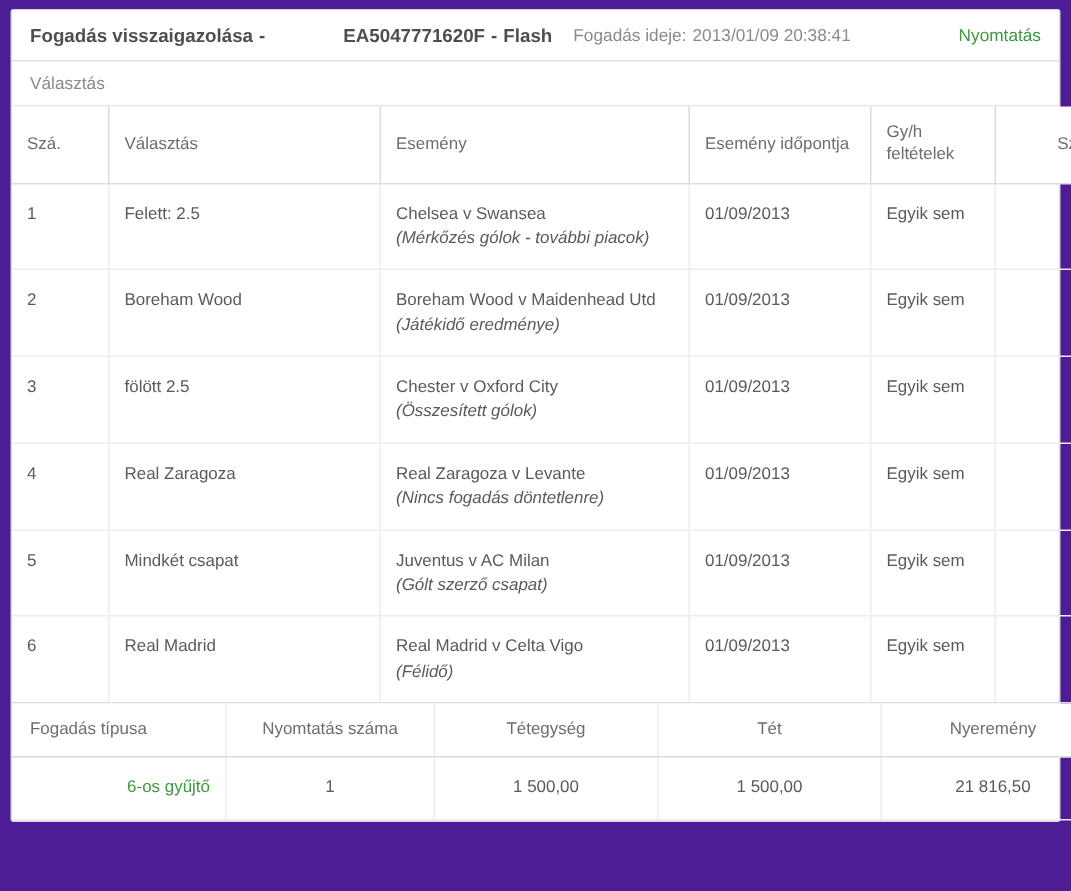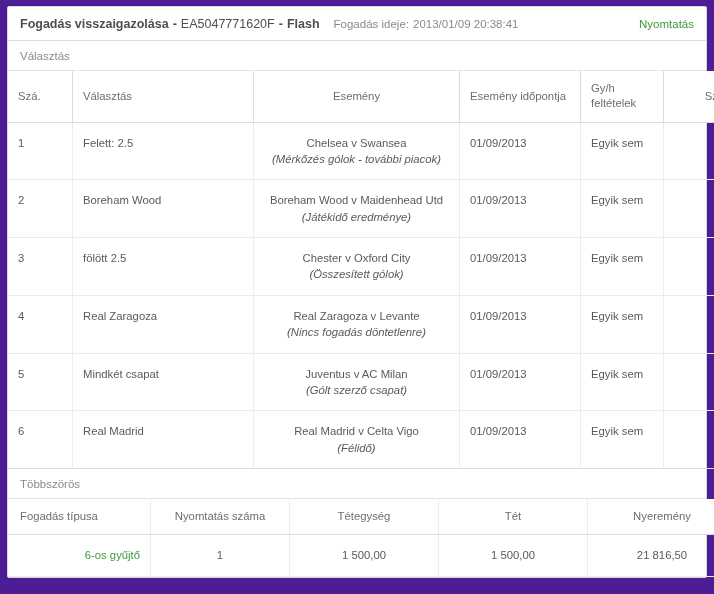--- a/index.html
+++ b/index.html
@@ -42,21 +42,22 @@
   }
   .header .sep {
     font-size: 12.5px;
     color: #4e4e4e;
     margin: 0 4px;
     font-weight: bold;
   }
   .header .code {
     font-size: 12.5px;
     color: #4e4e4e;
-    font-weight: normal;
+    font-weight: bold;
+    margin-left: 48px;
   }
   .header .brand {
     font-size: 12.5px;
     color: #4e4e4e;
     font-weight: bold;
   }
   .header .time-label {
     font-size: 11.5px;
     color: #8a8a8a;
     margin-left: 14px;
@@ -108,21 +109,21 @@
     line-height: 1.45;
   }
   table.grid tr.last-row td { border-bottom: 1px solid #dcdcdc; }
 
   
   .sel-table th.vl, .sel-table td.vl { border-left: 1px solid #ececec; }
   .sel-table th.vl { border-left: 1px solid #dcdcdc; }
 
   .c-num   { width: 44px;  text-align: left; }
   .c-sel   { width: 160px; text-align: left; }
-  .c-event { width: 185px; text-align: center; }
+  .c-event { width: 185px; text-align: left; }
   .c-date  { width: 100px; text-align: left; }
   .c-cond  { width: 62px;  text-align: left; }
   .c-odds  { width: 66px;  text-align: right; }
 
   .sub { color: #5a5a5a; font-style: italic; }
 
   
   .mul-table th {
     border-bottom: 1px solid #dcdcdc;
     text-align: center;
@@ -252,21 +253,20 @@
             <div class="sub">(Félidő)</div>
           </td>
           <td class="c-date vl">01/09/2013</td>
           <td class="c-cond vl">Egyik sem</td>
           <td class="c-odds vl">1.44</td>
 
         </tr>
       </tbody>
     </table>
 
-    <div class="section-title">Többszörös</div>
 
     <table class="grid mul-table">
       <thead>
         <tr>
           <th class="m-type">Fogadás típusa</th>
           <th class="m-count vl">Nyomtatás száma</th>
           <th class="m-unit vl">Tétegység</th>
           <th class="m-stake vl">Tét</th>
           <th class="m-win vl">Nyeremény</th>
           <th class="m-profit vl">Nyereség</th>

